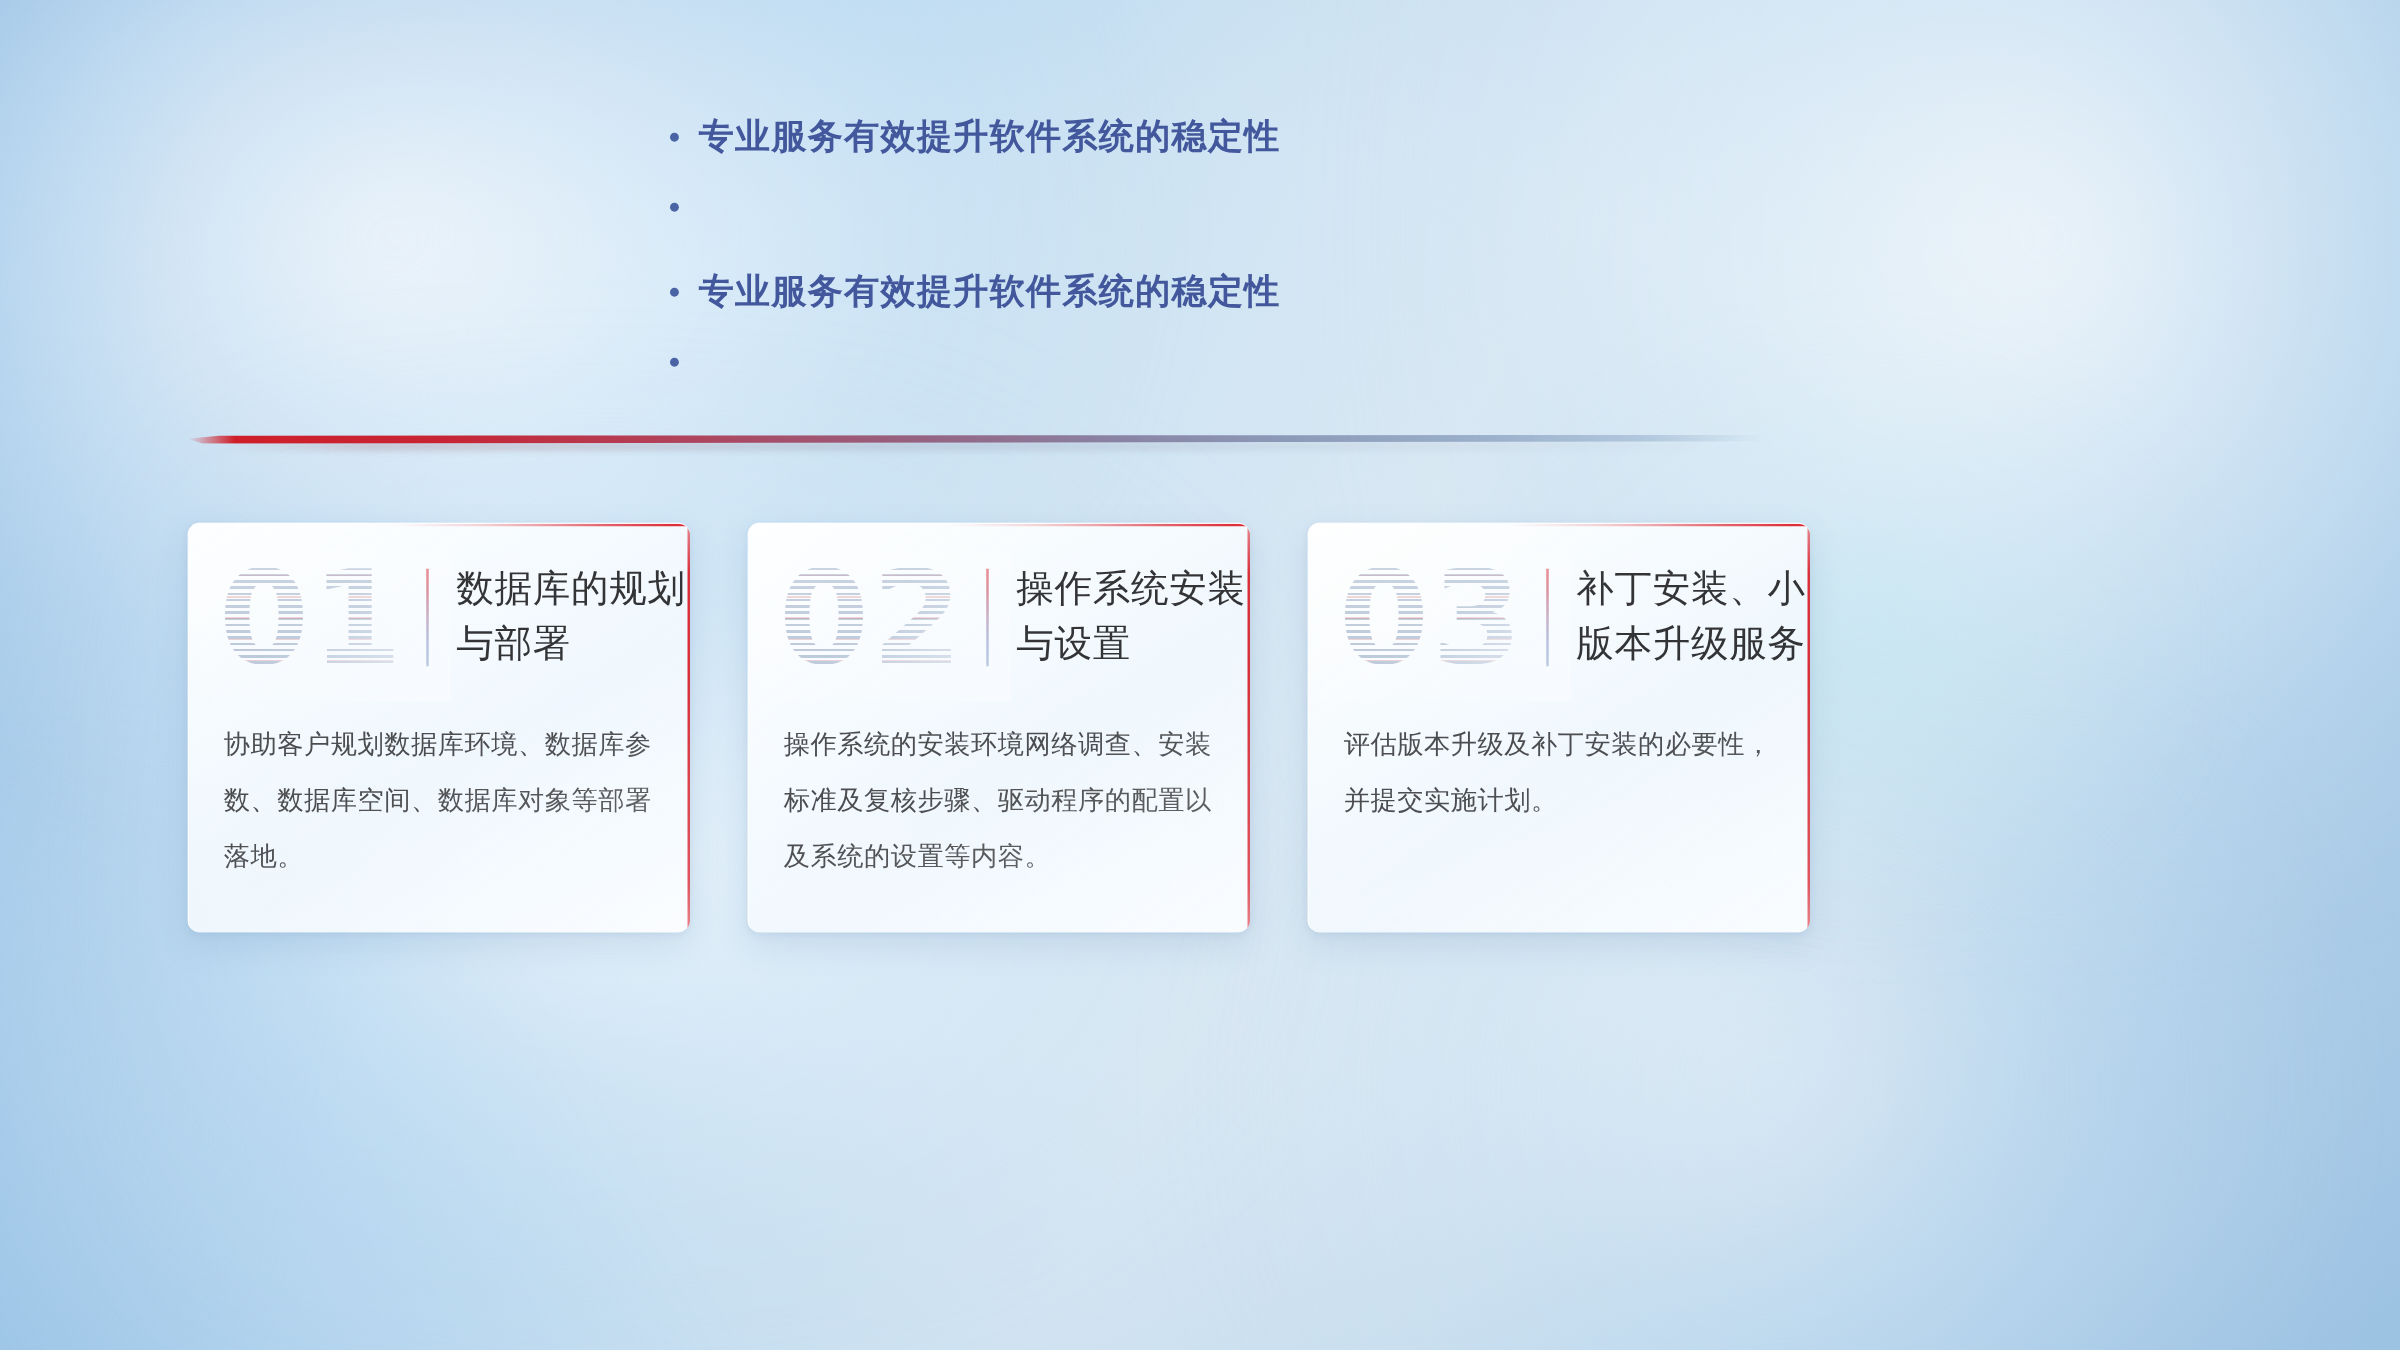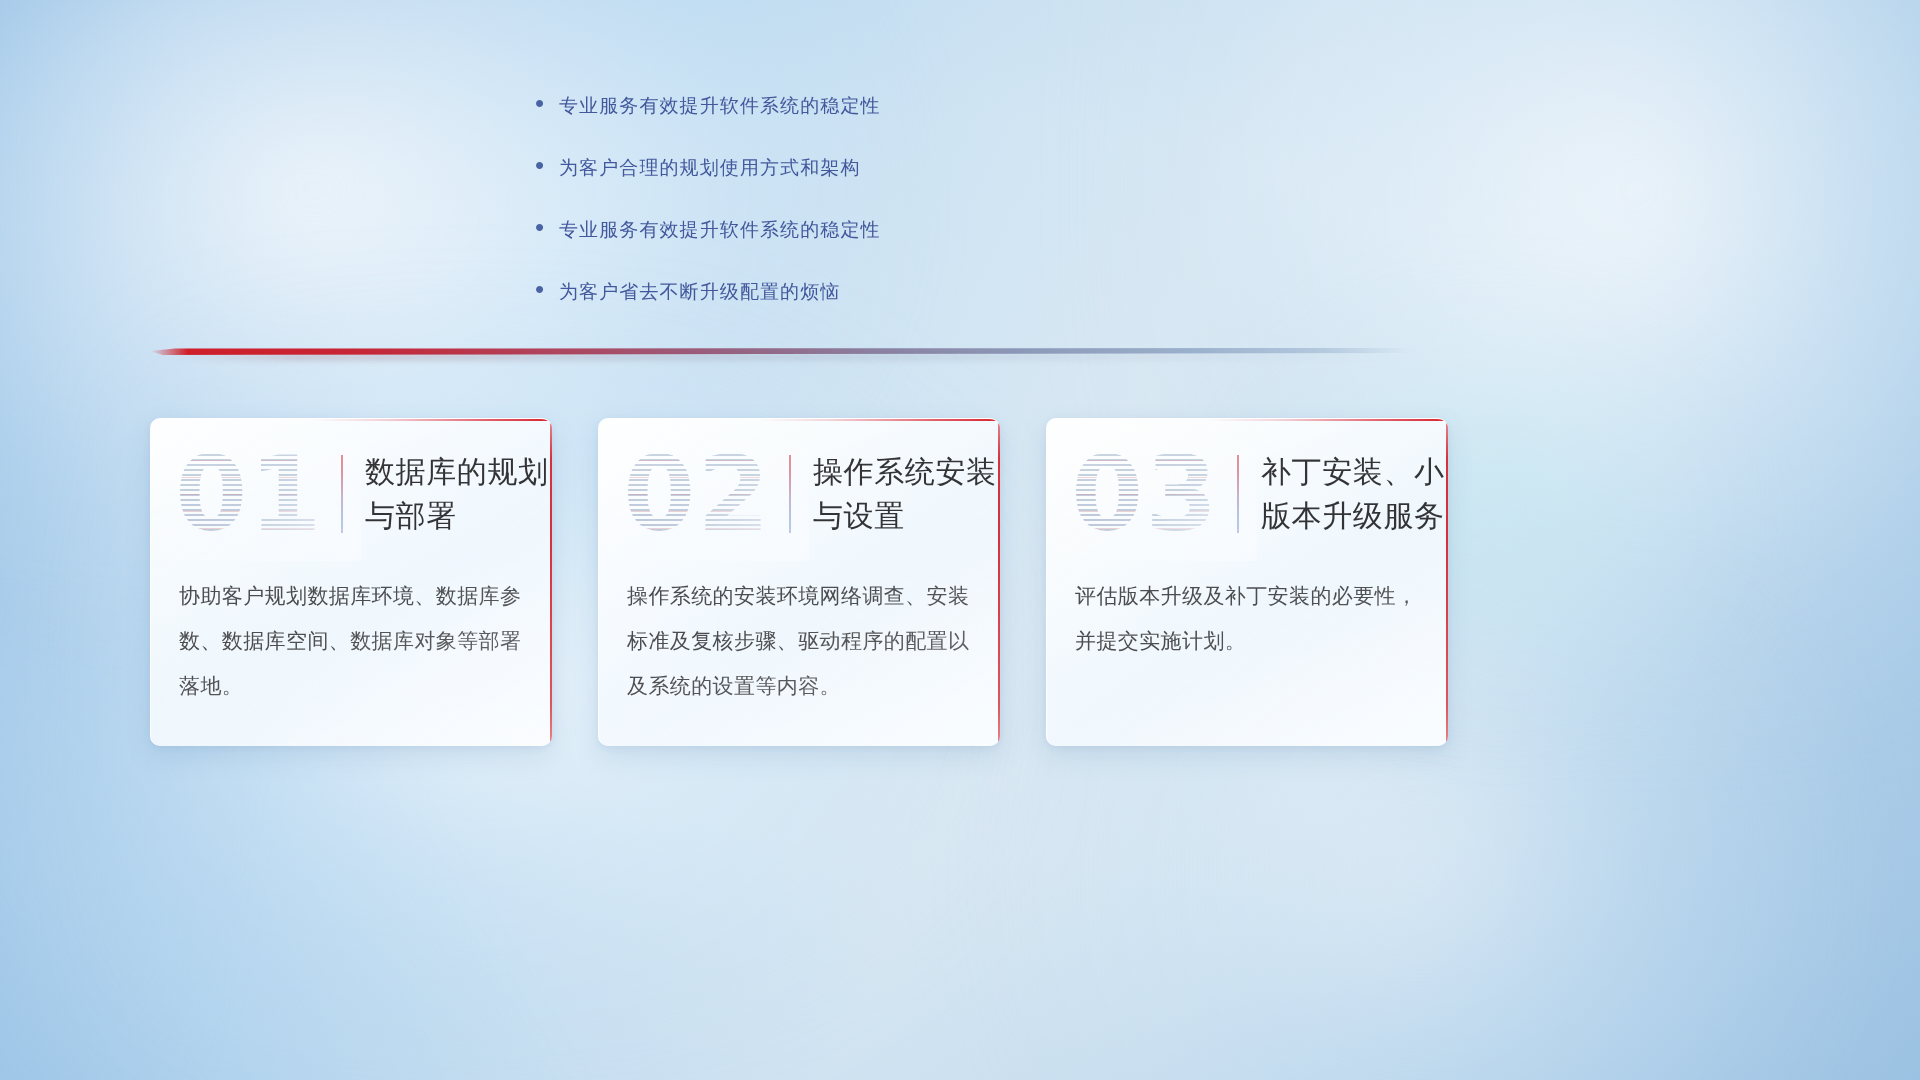--- a/index.html
+++ b/index.html
@@ -133,24 +133,24 @@
     width: 34px;
     flex: 0 0 34px;
     font-size: 26px;
     line-height: 1;
     color: #4a63a4;
     text-align: left;
     padding-left: 10px;
     box-sizing: border-box;
   }
   .bullet-text {
-    font-size: 19px;
+    font-size: 28px;
     letter-spacing: 1.1px;
     color: #43589c;
-    font-weight: 400;
+    font-weight: 700;
     white-space: nowrap;
     font-family: "Liberation Sans", "DejaVu Sans", sans-serif;
   }
 
   
   .divider-wrap {
     position: absolute;
     left: 150px;
     top: 340px;
     width: 1260px;
@@ -360,29 +360,27 @@
   <div class="bg-teal"></div>
   <div class="bg-vignette"></div>
 
   <div class="bullets">
     <div class="bullet-row">
       <span class="bullet-dot">•</span>
       <span class="bullet-text">专业服务有效提升软件系统的稳定性</span>
     </div>
     <div class="bullet-row">
       <span class="bullet-dot">•</span>
-      <span class="bullet-text">为客户合理的规划使用方式和架构</span>
     </div>
     <div class="bullet-row">
       <span class="bullet-dot">•</span>
       <span class="bullet-text">专业服务有效提升软件系统的稳定性</span>
     </div>
     <div class="bullet-row">
       <span class="bullet-dot">•</span>
-      <span class="bullet-text">为客户省去不断升级配置的烦恼</span>
     </div>
   </div>
 
   <div class="divider-wrap">
     <div class="divider-shadow"></div>
     <div class="divider-main"></div>
   </div>
 
   <div class="cards">
 

